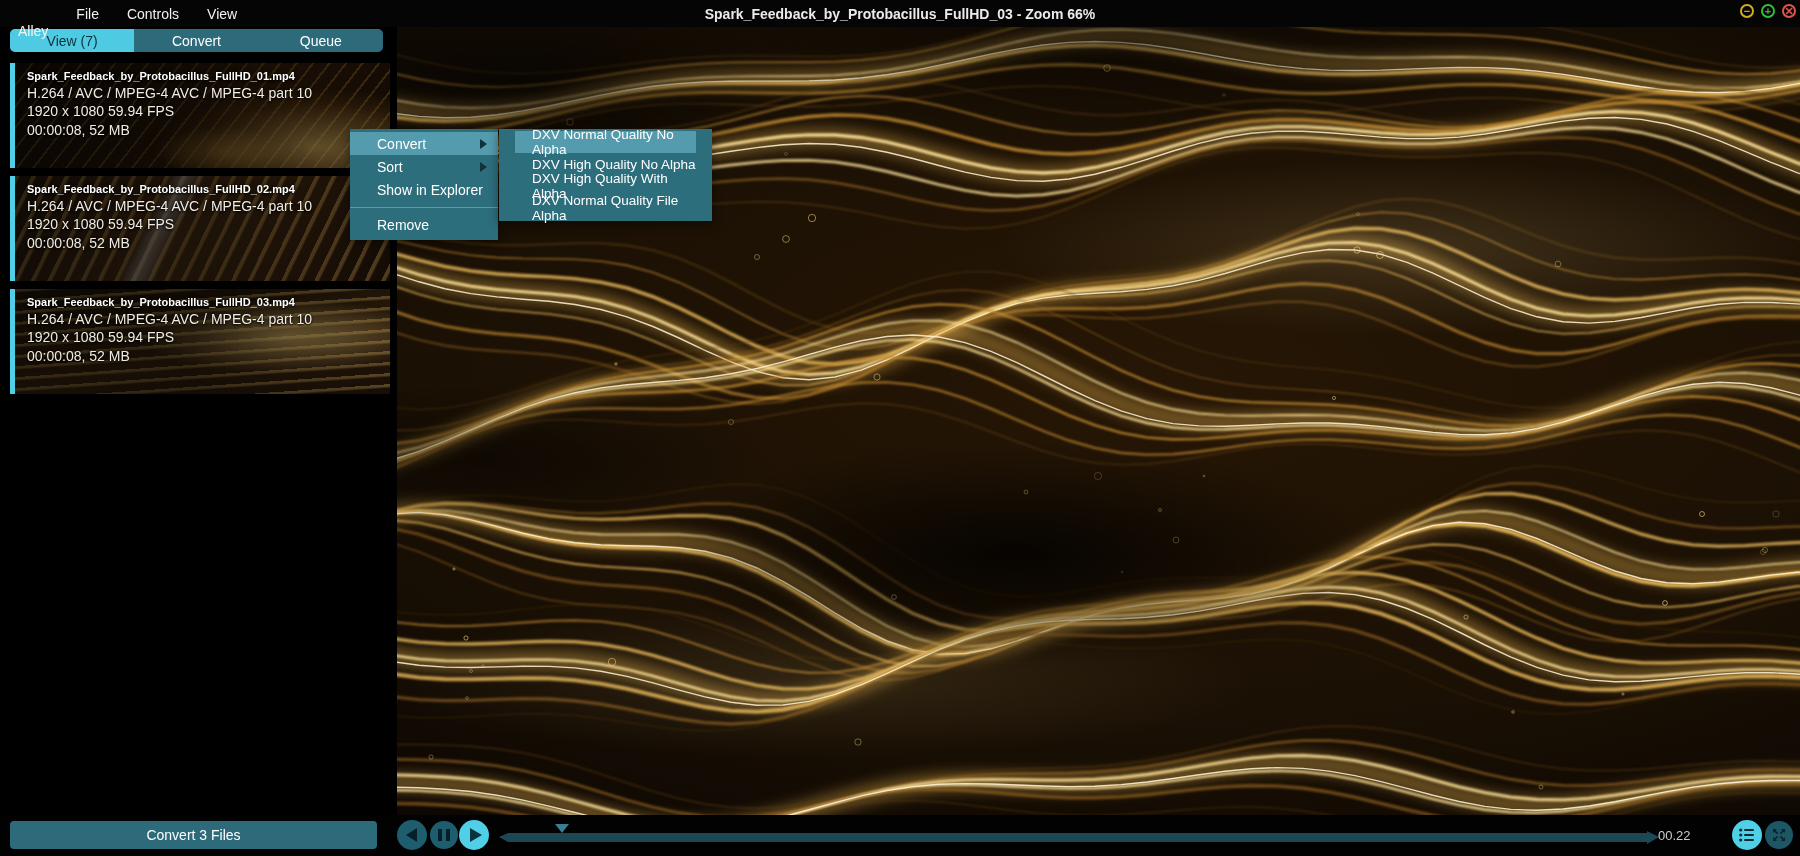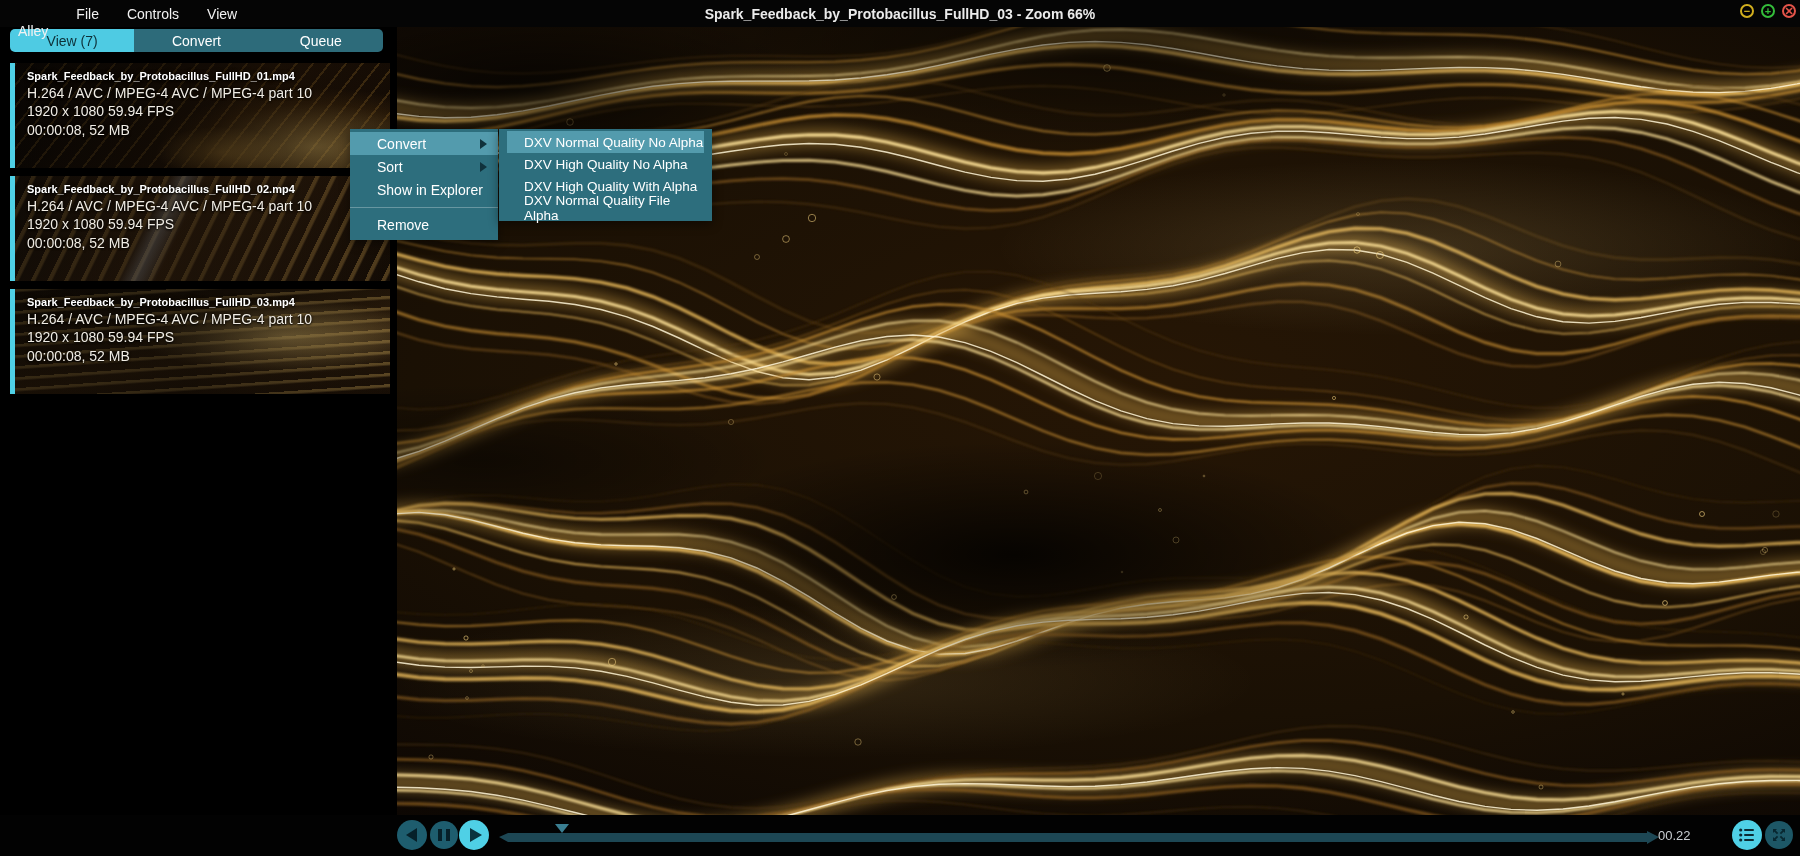--- a/index.html
+++ b/index.html
@@ -55,21 +55,21 @@
       radial-gradient(30% 14% at 6% 55%, rgba(0,0,0,.45), transparent 70%),
       radial-gradient(42% 16% at 72% 28%, rgba(255,226,150,.14), transparent 70%),
       radial-gradient(45% 14% at 30% 83%, rgba(255,220,140,.10), transparent 70%); }
 
   
   .cmenu { position:absolute; left:350px; top:129px; width:148px; background:#2d6e7d; padding:3px 0 4px; z-index:70; box-shadow:0 3px 10px rgba(0,0,0,.45); }
   .cmenu .row { height:23px; display:flex; align-items:center; padding-left:27px; color:#fff; font-size:14px; position:relative; cursor:pointer; }
   .cmenu .row.hl { background:#539bad; }
   .cmenu .sep { height:1px; background:rgba(255,255,255,.28); margin:6px 0 5px; }
   .arrow-r { position:absolute; right:11px; width:0; height:0; border-left:7px solid #10323c; border-top:5px solid transparent; border-bottom:5px solid transparent; }
-  .smenu { position:absolute; left:499px; top:129px; width:213px; background:#2d6e7d; padding:2px 8px; z-index:70; box-shadow:0 3px 10px rgba(0,0,0,.45); }
+  .smenu { position:absolute; left:499px; top:129px; width:213px; background:#2d6e7d; padding:2px 16px; z-index:70; box-shadow:0 3px 10px rgba(0,0,0,.45); }
   .smenu .row { height:22px; display:flex; align-items:center; padding-left:17px; color:#fff; font-size:13.5px; cursor:pointer; }
   .smenu .row.hl { background:#539bad; }
 
   
   .footer { position:absolute; left:0; top:815px; width:1800px; height:41px; background:#020202; z-index:40; }
   .convert-btn { position:absolute; left:10px; top:6px; width:367px; height:28px; background:#2d6b7a; border:none; border-radius:4px; color:#fff; font-size:14px; font-family:"Liberation Sans", sans-serif; cursor:pointer; }
   .cbtn { position:absolute; border-radius:50%; display:flex; align-items:center; justify-content:center; cursor:pointer; }
   .cbtn.back { left:397px; top:5px; width:30px; height:30px; background:#1e5d6e; }
   .cbtn.pause { left:430px; top:6px; width:28px; height:28px; background:#1e5d6e; gap:4px; }
   .cbtn.play { left:459px; top:5px; width:30px; height:30px; background:#4fd0e6; }
@@ -263,20 +263,21 @@
   </div>
 
   <div class="smenu">
     <div class="row hl">DXV Normal Quality No Alpha</div>
     <div class="row">DXV High Quality No Alpha</div>
     <div class="row">DXV High Quality With Alpha</div>
     <div class="row">DXV Normal Quality File Alpha</div>
   </div>
 
   <div class="footer">
+    <button class="convert-btn">Convert 3 Files</button>
     <div class="cbtn back">
       <span class="tri-l"></span>
     </div>
     <div class="cbtn pause">
       <span class="pbar"></span>
         <span class="pbar"></span>
     </div>
     <div class="cbtn play">
       <span class="tri-r"></span>
     </div>

